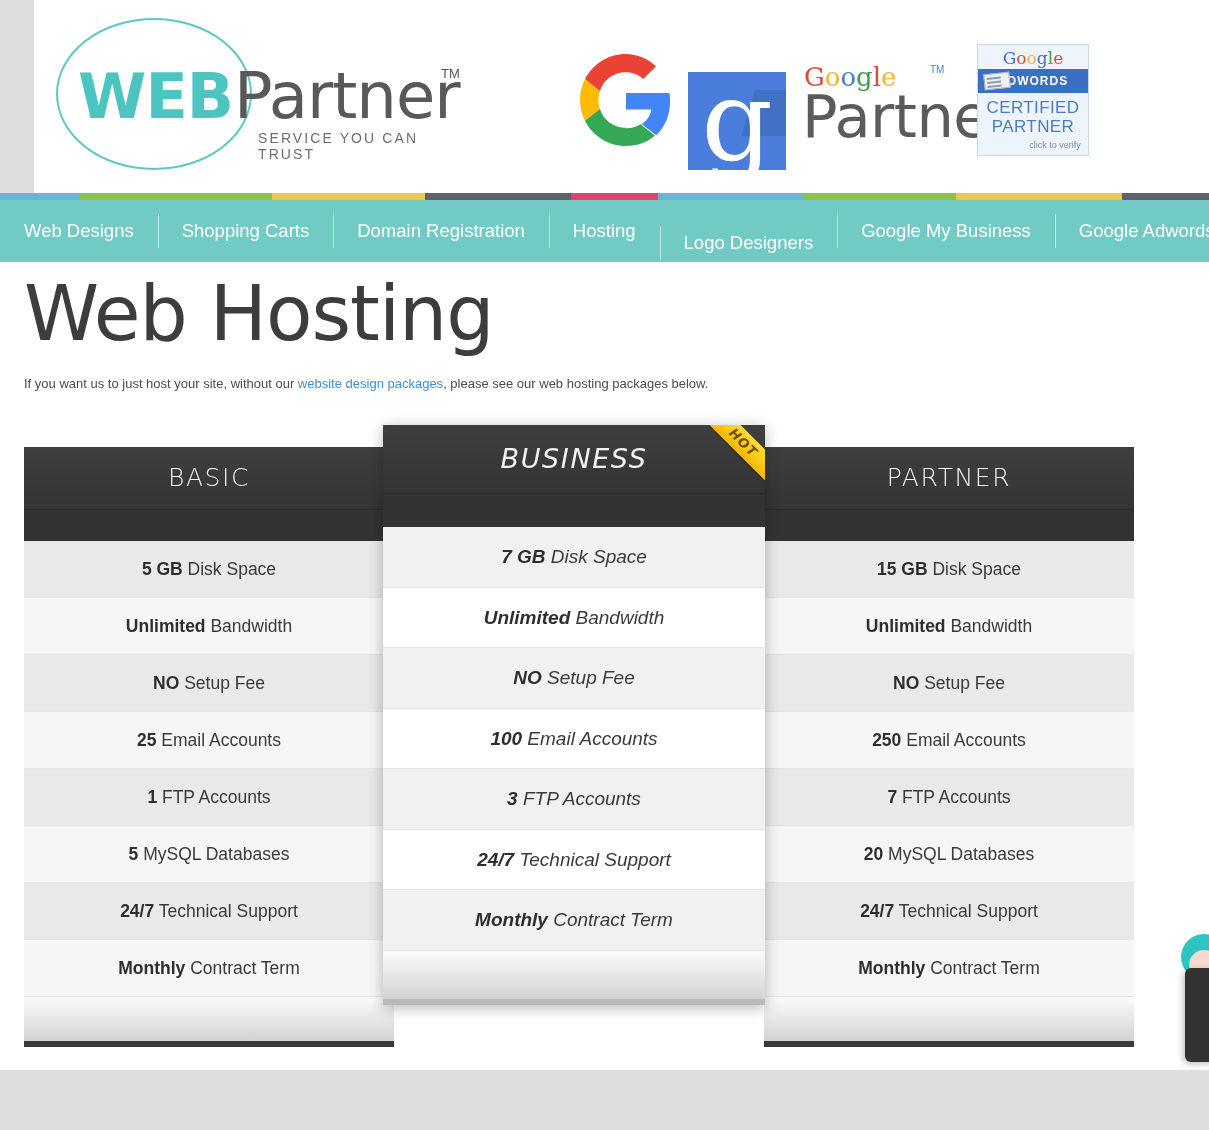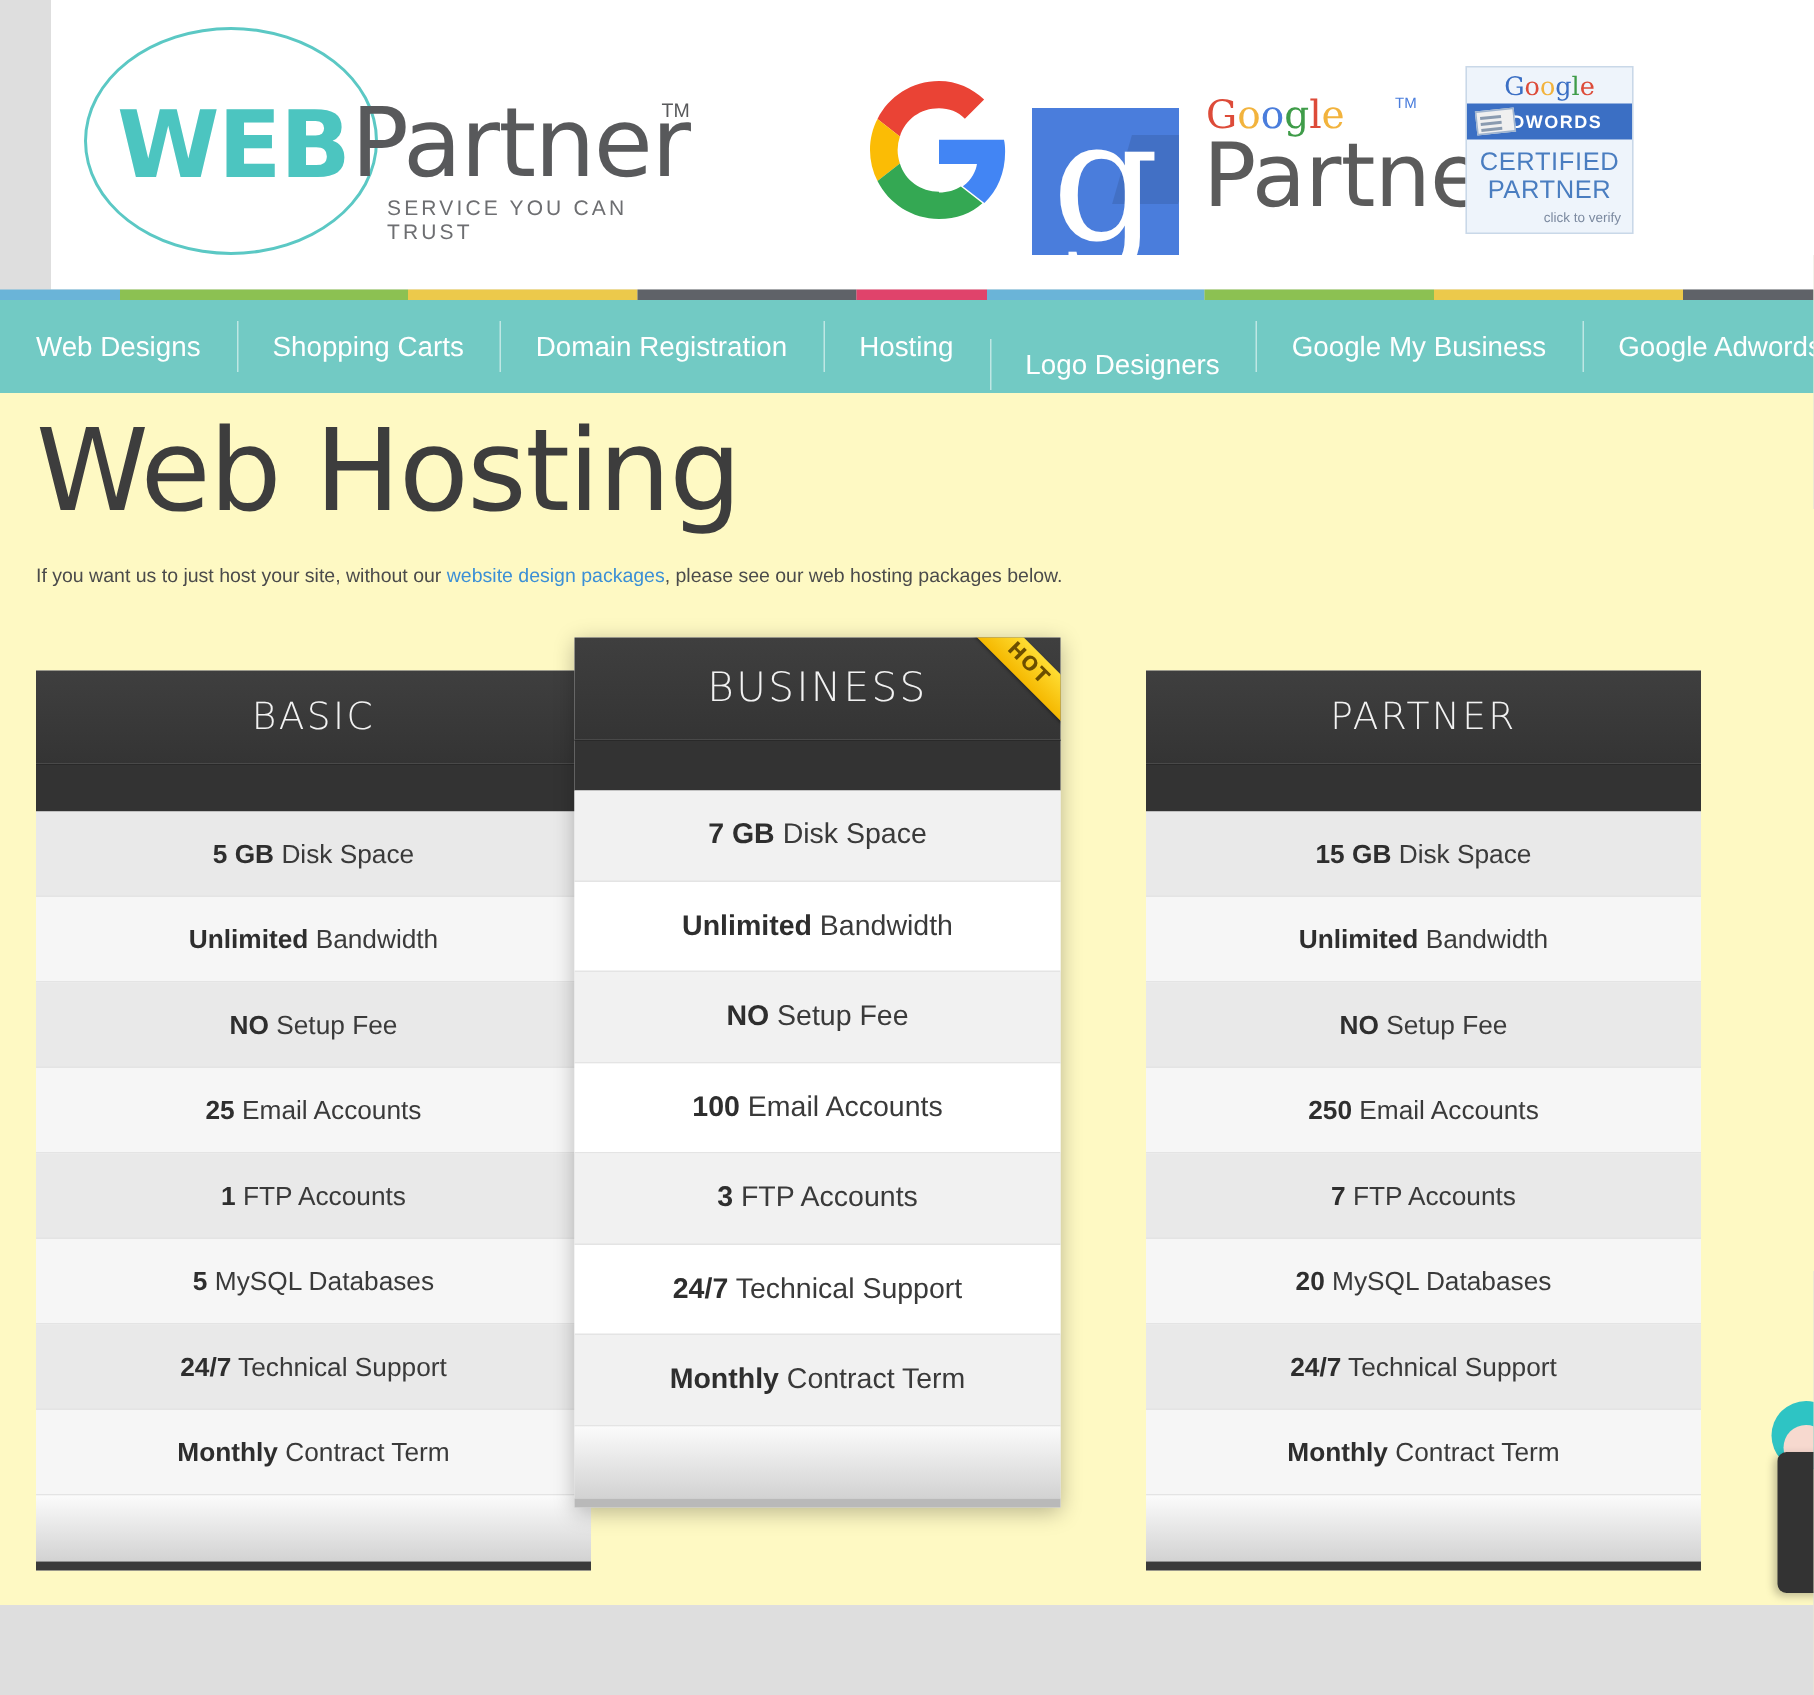--- a/index.html
+++ b/index.html
@@ -197,21 +197,21 @@
     left: 0; top: 14px;
     width: 1px; height: 34px;
     background: rgba(255,255,255,0.55);
   }
 
   
   .main {
     position: relative;
     width: 1209px;
     height: 808px;
-    background: #fef9c3;
+    background: #ffffff;
   }
   .page-title {
     position: absolute;
     left: 24px; top: 7px;
     font-size: 76px;
     font-weight: normal;
     color: #3d3d3d;
     font-family: "DejaVu Sans", sans-serif;
     letter-spacing: -1px;
     line-height: 90px;
@@ -231,23 +231,24 @@
 
   .plan {
     position: absolute;
     background: #f6f6f6;
   }
   .plan-side { width: 370px; }
   .plan.basic    { left: 24px;  top: 185px; }
   .plan.advanced { left: 764px; top: 185px; }
   .plan.business {
     left: 383px; top: 163px;
-    width: 324px;
+    width: 382px;
     z-index: 5;
     box-shadow: 0 3px 14px rgba(0,0,0,0.28);
+    font-style: italic;
   }
 
   .plan-head {
     background: linear-gradient(to bottom, #3f3f3f 0%, #343434 100%);
     color: #f2f2f2;
     text-align: center;
     font-size: 25px;
     letter-spacing: 1.6px;
     position: relative;
     overflow: hidden;

